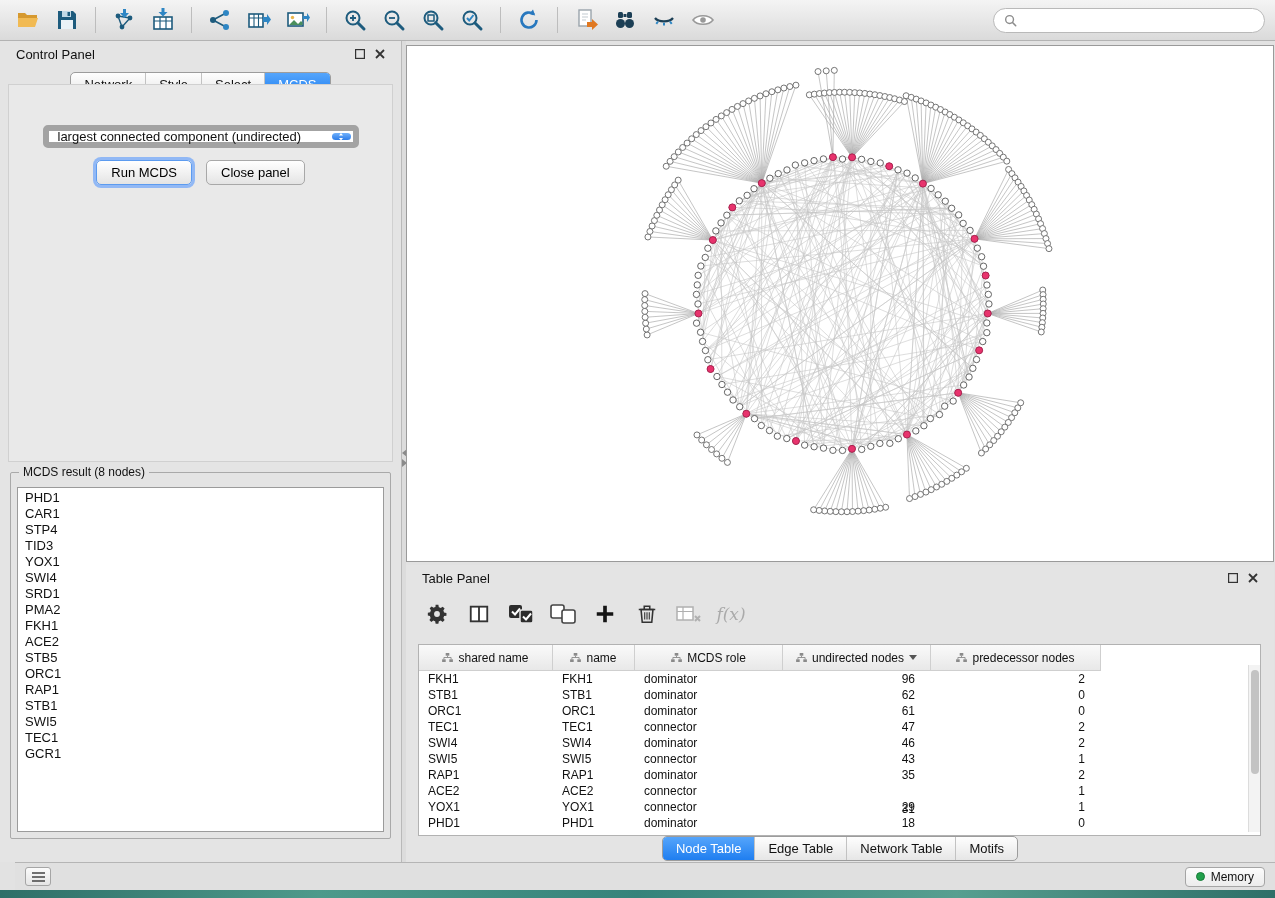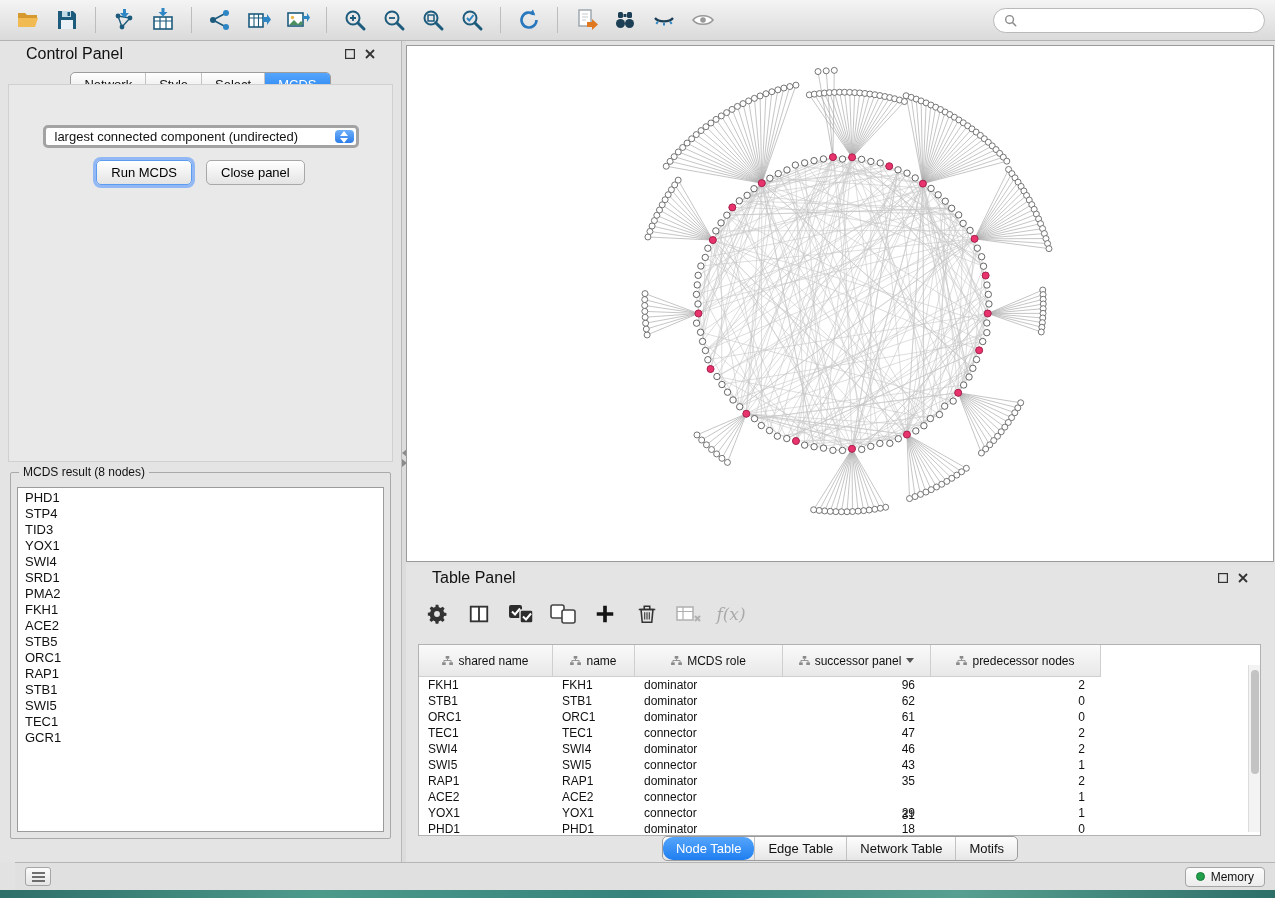--- a/index.html
+++ b/index.html
@@ -17,35 +17,35 @@
   .tsep { width:1px; height:26px; background:#bdbdbd; margin:0 7px; }
   .search-box { margin-left:auto; width:272px; height:25px; background:#fff;
                 border:1px solid #b9b9b9; border-radius:13px; display:flex; align-items:center;
                 padding:0 10px; gap:6px; }
   .search-box input { border:none; outline:none; flex:1; font-size:12px; background:transparent;
                       font-family:"Liberation Sans",sans-serif; }
 
   
   .control-panel { position:absolute; left:0; top:41px; width:402px; bottom:36px;
                    background:#e4e4e4; border-right:1px solid #b9b9b9; }
-  .panel-header { height:26px; display:flex; align-items:center; padding:0 26px;
-                  font-size:16px;text-align:center; }
+  .panel-header { height:26px; display:flex; align-items:center; padding:0 16px;
+                  font-size:13px;text-align:center; }
   .panel-header .ph-btns { margin-left:auto; display:flex; gap:10px; align-items:center; }
   .ph-btn svg { display:block; }
   .tabs-row { position:absolute; left:0; right:0; top:31px; display:flex; justify-content:center; }
   .tabs { display:inline-flex; border:1px solid #9c9c9c; border-radius:5px; overflow:hidden;
           background:linear-gradient(#fefefe,#e6e6e6); }
   .tab { padding:4px 13px; font-size:13px; border-left:1px solid #c2c2c2; cursor:default; }
   .tab:first-child { border-left:none; }
   .tab.active { background:linear-gradient(#55a5fb,#1f7ef0); color:#fff; }
   .cp-box { position:absolute; left:8px; right:8px; top:43px; height:378px;
             background:#e9e9e9; border:1px solid #d0d0d0; padding-top:30px; }
   .opt-label { text-align:center; font-size:13px; margin-top:14px; }
   .select-wrap { position:relative; width:316px; height:23px; margin:10px auto 0;
-                 background:#fff; border:3px solid #a3a3a3; border-radius:5px;
+                 background:#fff; border:6px solid #a3a3a3; border-radius:5px;
                  display:flex; align-items:center; padding:0 26px 0 9px; font-size:13px;
                  white-space:nowrap; }
   .select-stepper { position:absolute; right:2px; top:2px; bottom:2px; width:19px;
                     background:linear-gradient(#6fb0fb,#2c7ce9); border-radius:4px;
                     display:flex; flex-direction:column; align-items:center; justify-content:center; gap:2px; }
   .btn-row { display:flex; justify-content:center; gap:14px; margin-top:12px; }
   .btn { font-size:13px; padding:4px 14px; border:1px solid #a8a8a8; border-radius:5px;
          background:linear-gradient(#ffffff,#e4e4e4); cursor:default; }
   .btn.focused { box-shadow:0 0 0 3px rgba(72,143,255,.55); border-color:#5c9bef; }
   .result-box { position:absolute; left:10px; right:10px; top:424px; height:374px;
@@ -78,37 +78,37 @@
   .net-canvas { display:block; width:100%; height:494px; background:#fff; }
 
   
   .table-panel { position:absolute; left:406px; top:565px; right:1px; bottom:36px; background:#e4e4e4; }
   .tp-toolbar { position:absolute; left:14px; top:26px; height:46px; display:flex;
                 align-items:center; gap:8px; }
   .tpi { width:34px; height:34px; display:flex; align-items:center; justify-content:center; }
   .fx { font-family:"DejaVu Serif", serif; font-style:italic; font-size:17px; color:#aaa; }
   .table-area { position:absolute; left:12px; right:13px; top:79px; height:192px;
                 background:#fff; border:1px solid #b2b2b2; overflow:hidden; }
-  .thead { display:flex; height:32px; }
+  .thead { display:flex; height:26px; }
   .th { display:flex; align-items:center; justify-content:center; gap:5px; font-size:12px;
         background:linear-gradient(#fafafa,#e8e8e8); border-right:1px solid #cfcfcf;
         border-bottom:1px solid #cfcfcf; overflow:hidden; white-space:nowrap; }
   .trow { display:flex; height:16px; align-items:center; font-size:12px; }
   .td { overflow:hidden; white-space:nowrap; }
   .td.txt { padding-left:9px; }
   .td.num { text-align:right; padding-right:16px; }
   .vscroll { position:absolute; right:0; top:20px; bottom:3px; width:12px; background:#f3f3f3;
              border-left:1px solid #dcdcdc; }
   .vthumb { position:absolute; top:5px; left:2px; width:8px; height:104px; background:#c3c3c3;
             border-radius:4px; }
   .bottom-tabs { position:absolute; left:0; right:0; top:271px; display:flex; justify-content:center; }
   .btabs { display:inline-flex; border:1px solid #9c9c9c; border-radius:5px; overflow:hidden;
            background:linear-gradient(#fefefe,#e6e6e6); }
   .btab { padding:4px 13px; font-size:13px; border-left:1px solid #c2c2c2; cursor:default; }
-  .btab:first-child { border-left:none;border-radius:10px; }
+  .btab:first-child { border-left:none; }
   .btab.active { background:linear-gradient(#55a5fb,#1f7ef0); color:#fff; }
 
   
   .status-bar { position:absolute; left:0; right:0; bottom:8px; height:28px; background:#e0e0e0;
                 border-top:1px solid #b5b5b5; display:flex; align-items:center; padding:0 10px;margin-left:15px; }
   .menu-btn { width:26px; height:19px; border:1px solid #a5a5a5; border-radius:3px;
               background:linear-gradient(#fbfbfb,#e5e5e5); display:flex; align-items:center;
               justify-content:center; }
   .memory-btn { margin-left:auto; height:20px; border:1px solid #a5a5a5; border-radius:4px;
                 background:linear-gradient(#fcfcfc,#ececec); display:flex; align-items:center;
@@ -290,20 +290,21 @@
       </div>
       <div class="btn-row">
         <button class="btn focused">Run MCDS</button>
         <button class="btn">Close panel</button>
       </div>
     </div>
     <fieldset class="result-box">
       <legend>MCDS result (8 nodes)</legend>
       <div class="result-list">
           <div class="result-item">PHD1</div>
+          <div class="result-item">CAR1</div>
           <div class="result-item">STP4</div>
           <div class="result-item">TID3</div>
           <div class="result-item">YOX1</div>
           <div class="result-item">SWI4</div>
           <div class="result-item">SRD1</div>
           <div class="result-item">PMA2</div>
           <div class="result-item">FKH1</div>
           <div class="result-item">ACE2</div>
           <div class="result-item">STB5</div>
           <div class="result-item">ORC1</div>
@@ -1148,21 +1149,21 @@
             </svg>
           <span>MCDS role</span>
         </div>
         <div class="th" style="width:148px">
           <svg width="11" height="9" viewBox="0 0 12 10">
               <rect x="4" y="0" width="4" height="3" fill="#8a8a8a"></rect>
               <rect x="0" y="7" width="4" height="3" fill="#8a8a8a"></rect>
               <rect x="8" y="7" width="4" height="3" fill="#8a8a8a"></rect>
               <path d="M6 3v2M2 7V5h8v2" stroke="#8a8a8a" fill="none"></path>
             </svg>
-          <span>successor panel</span>
+          <span>undirected nodes</span>
           <svg width="8" height="5" viewBox="0 0 8 5">
               <path d="M0 0h8L4 5z" fill="#555"></path>
             </svg>
         </div>
         <div class="th" style="width:170px">
           <svg width="11" height="9" viewBox="0 0 12 10">
               <rect x="4" y="0" width="4" height="3" fill="#8a8a8a"></rect>
               <rect x="0" y="7" width="4" height="3" fill="#8a8a8a"></rect>
               <rect x="8" y="7" width="4" height="3" fill="#8a8a8a"></rect>
               <path d="M6 3v2M2 7V5h8v2" stroke="#8a8a8a" fill="none"></path>

